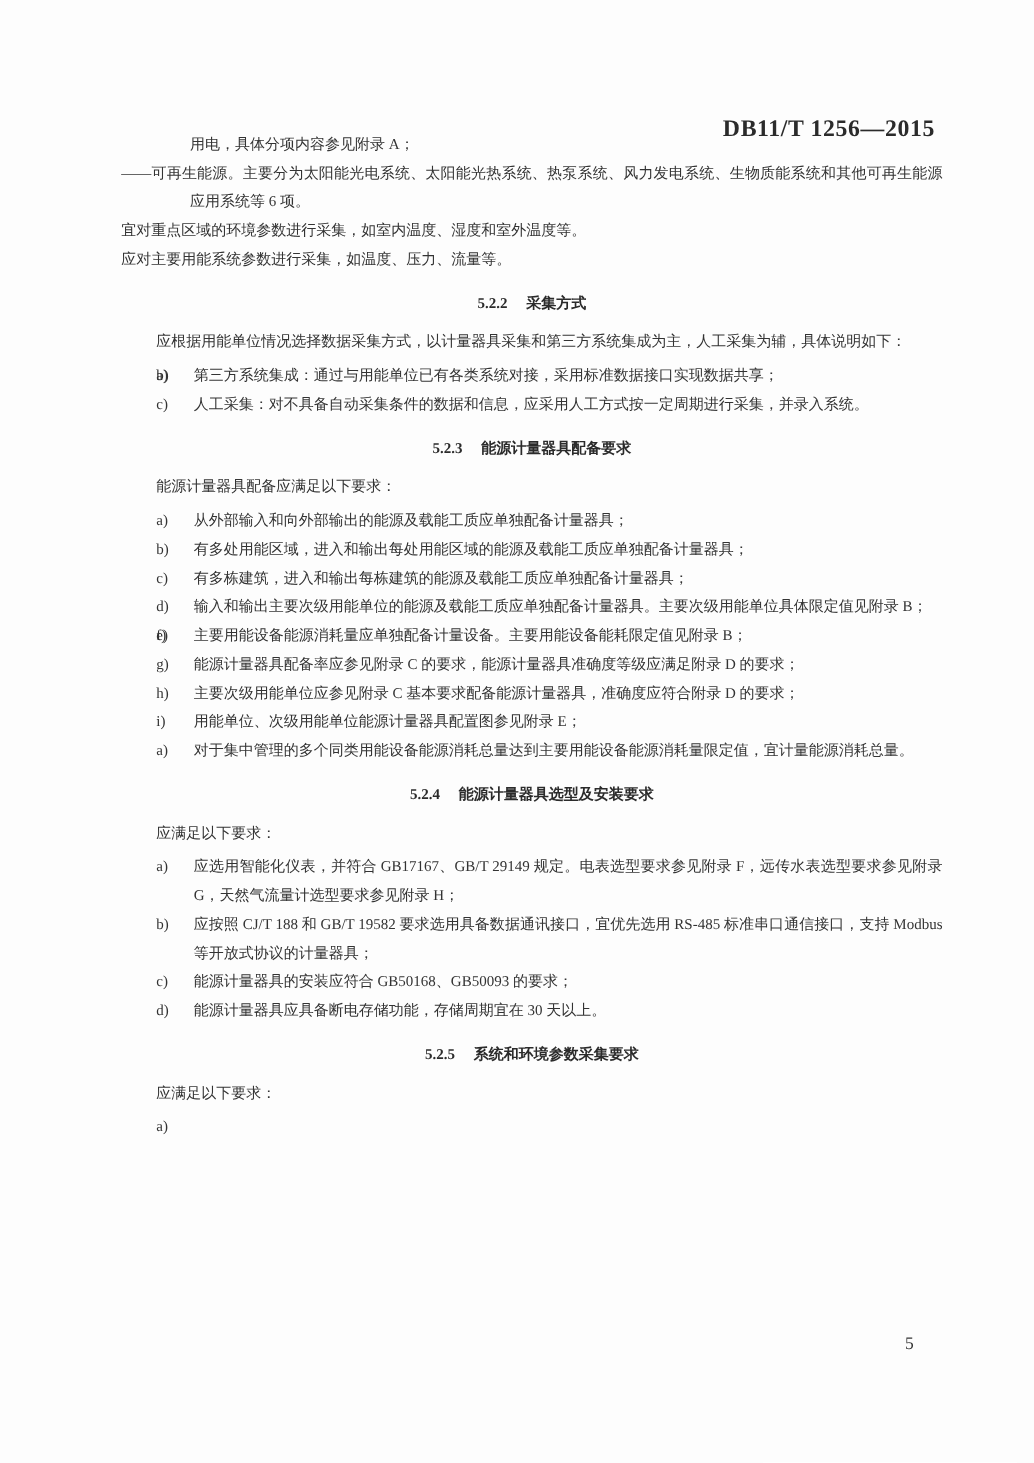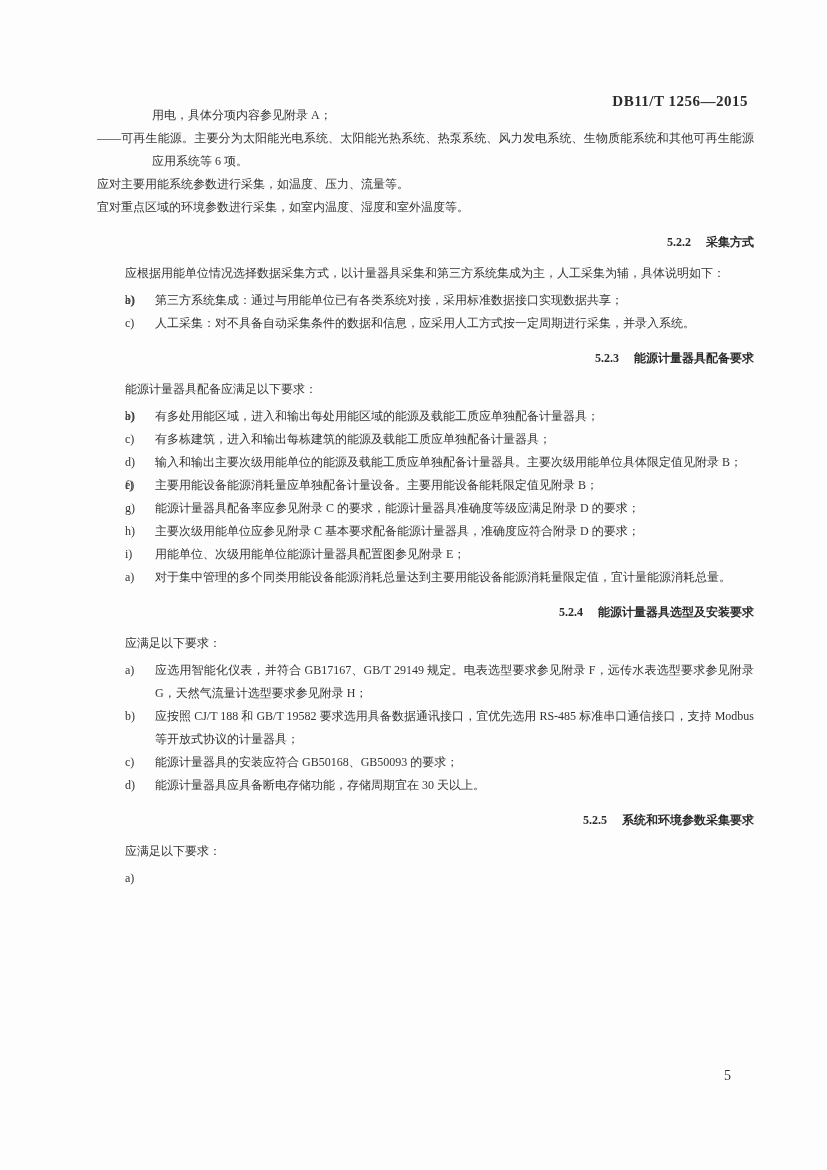--- a/index.html
+++ b/index.html
@@ -13,21 +13,21 @@
     height: 1170px;
     background: #fdfdfd;
     overflow: hidden;
     font-family: "Liberation Serif", "DejaVu Serif", serif;
     color: #2f2f2f;
   }
   .doc-header {
     position: absolute;
     top: 93px;
     right: 79px;
-    font-size: 15px;
+    font-size: 19px;
     font-weight: 700;
     letter-spacing: 0.5px;
     color: #2b2b2b;
   }
   .content {
     position: absolute;
     top: 104px;
     left: 97px;
     width: 657px;
     font-size: 12px;
@@ -35,21 +35,21 @@
     text-align: justify;
     color: #333333;
   }
   .intro-line { margin: 0; }
   .intro-cont { padding-left: 55px; }
   .intro-dash { padding-left: 55px; text-indent: -55px; }
   .intro-flush { padding-left: 0; }
   .sec-head {
     font-weight: 700;
     margin: 12px 0 8px 0;
-    text-align: right;
+    text-align: center;
     color: #2b2b2b;
   }
   .sec-num { margin-right: 15px; }
   .para {
     margin: 4px;
     text-indent: 2em;
   }
   .item {
     position: relative;
     margin: 0;
@@ -70,22 +70,22 @@
 </style>
 </head>
 <body>
 
 <div class="page">
   <div class="doc-header">DB11/T 1256—2015</div>
 
   <div class="content" id="content">
       <p class="intro-line intro-cont">用电，具体分项内容参见附录 A；</p>
       <p class="intro-line intro-dash">——可再生能源。主要分为太阳能光电系统、太阳能光热系统、热泵系统、风力发电系统、生物质能系统和其他可再生能源应用系统等 6 项。</p>
+      <p class="intro-line intro-flush">宜对重点区域的环境参数进行采集，如室内温度、湿度和室外温度等。</p>
       <p class="intro-line intro-flush">应对主要用能系统参数进行采集，如温度、压力、流量等。</p>
-      <p class="intro-line intro-flush">宜对重点区域的环境参数进行采集，如室内温度、湿度和室外温度等。</p>
       <section>
     <p class="sec-head">
       <span class="sec-num">5.2.2</span><span class="sec-title">采集方式</span>
     </p>
   <p class="para">应根据用能单位情况选择数据采集方式，以计量器具采集和第三方系统集成为主，人工采集为辅，具体说明如下：</p>
         <p class="item">
     <span class="item-label">a)</span>
   </p>
         <p class="item">
     <span class="item-label">b)</span><span class="item-text">第三方系统集成：通过与用能单位已有各类系统对接，采用标准数据接口实现数据共享；</span>
@@ -93,21 +93,21 @@
         <p class="item">
     <span class="item-label">c)</span><span class="item-text">人工采集：对不具备自动采集条件的数据和信息，应采用人工方式按一定周期进行采集，并录入系统。</span>
   </p>
       </section>
       <section>
     <p class="sec-head">
       <span class="sec-num">5.2.3</span><span class="sec-title">能源计量器具配备要求</span>
     </p>
   <p class="para">能源计量器具配备应满足以下要求：</p>
         <p class="item">
-    <span class="item-label">a)</span>
+    <span class="item-label">a)</span><span class="item-text">从外部输入和向外部输出的能源及载能工质应单独配备计量器具；</span>
   </p>
         <p class="item">
     <span class="item-label">b)</span><span class="item-text">有多处用能区域，进入和输出每处用能区域的能源及载能工质应单独配备计量器具；</span>
   </p>
         <p class="item">
     <span class="item-label">c)</span><span class="item-text">有多栋建筑，进入和输出每栋建筑的能源及载能工质应单独配备计量器具；</span>
   </p>
         <p class="item">
     <span class="item-label">d)</span><span class="item-text">输入和输出主要次级用能单位的能源及载能工质应单独配备计量器具。主要次级用能单位具体限定值见附录 B；</span>
   </p>

